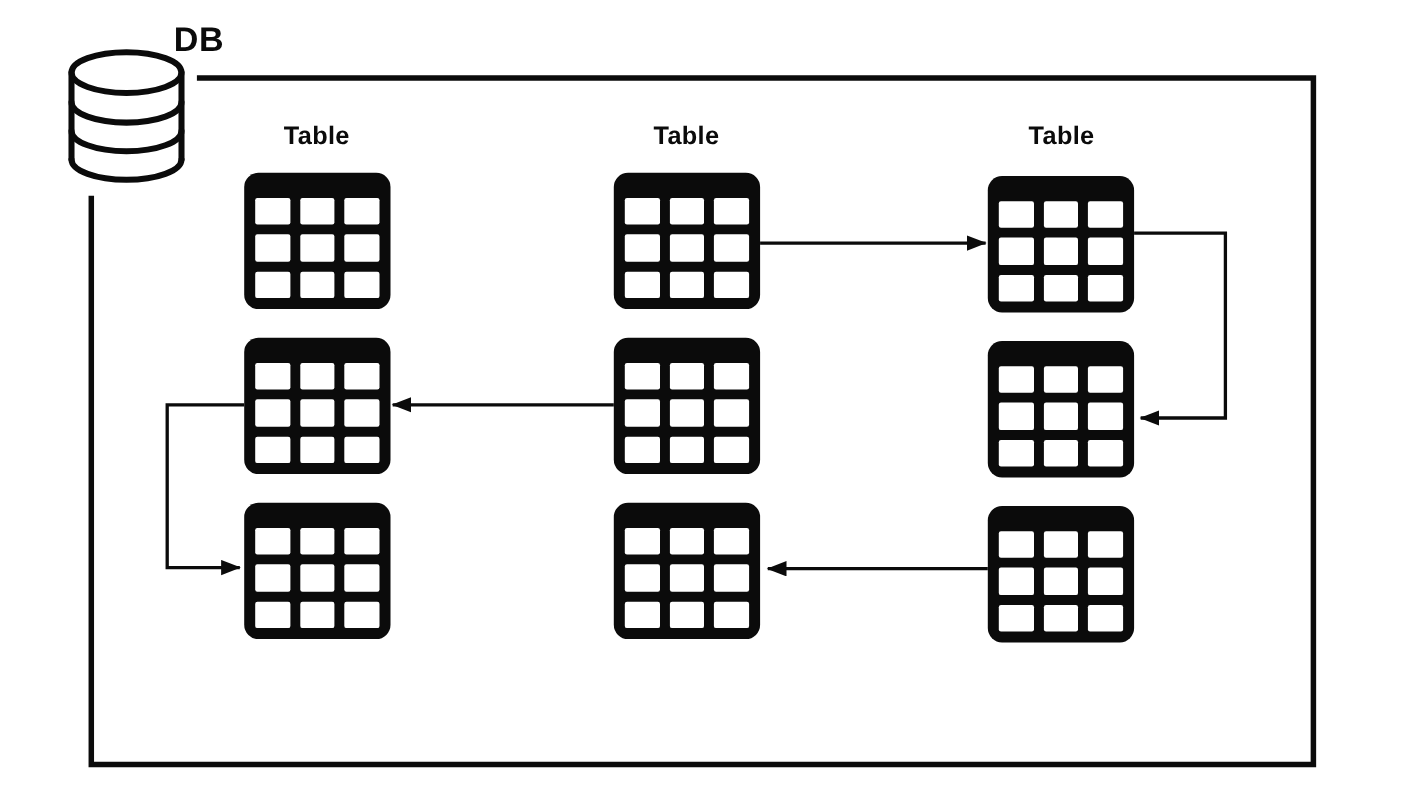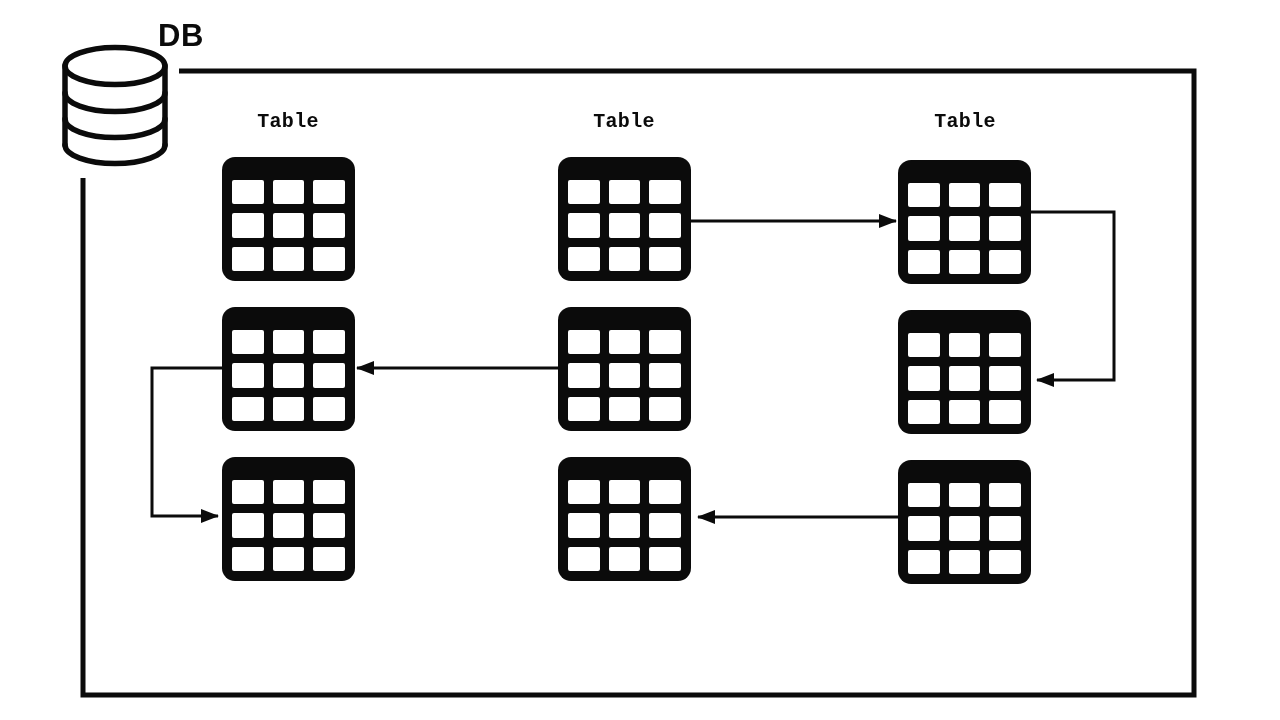--- a/index.html
+++ b/index.html
@@ -8,21 +8,21 @@
     overflow:hidden;font-family:"Liberation Sans",sans-serif;color:#0b0b0b;text-align:right;
   }
   #connectors{position:absolute;left:0;top:0;width:1280px;height:720px;}
   .db-cyl{position:absolute;left:59px;top:44px;}
   .db-label{
     position:absolute;left:158px;top:18px;
     font-size:31px;font-weight:800;letter-spacing:.5px;
   }
   .col-label{
     position:absolute;top:110px;transform:translateX(-50%);
-    font-size:20px;font-weight:800;letter-spacing:.3px;white-space:nowrap;font-family:Liberation Mono, monospace;
+    font-size:23px;font-weight:800;letter-spacing:.3px;white-space:nowrap;
   }
   .table-icon{
     position:absolute;width:133px;height:124px;background:#0b0b0b;
     border-radius:13px;box-sizing:border-box;padding:23px 10px 10px 10px;
     display:grid;grid-template-columns:repeat(3,1fr);grid-template-rows:repeat(3,1fr);gap:9px;
   }
   .table-cell{background:#ffffff;border-radius:2px;}
 </style>
 </head>
 <body>

